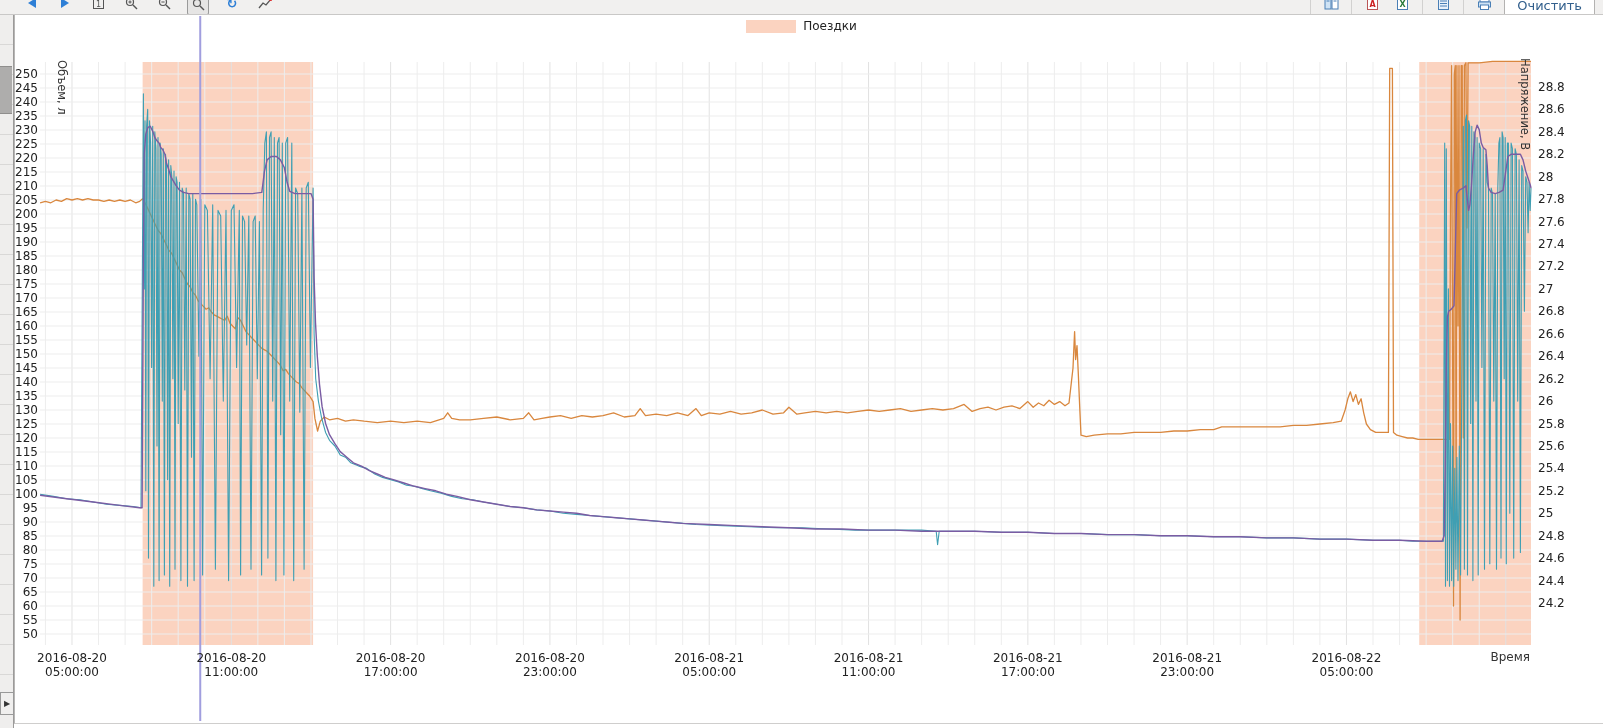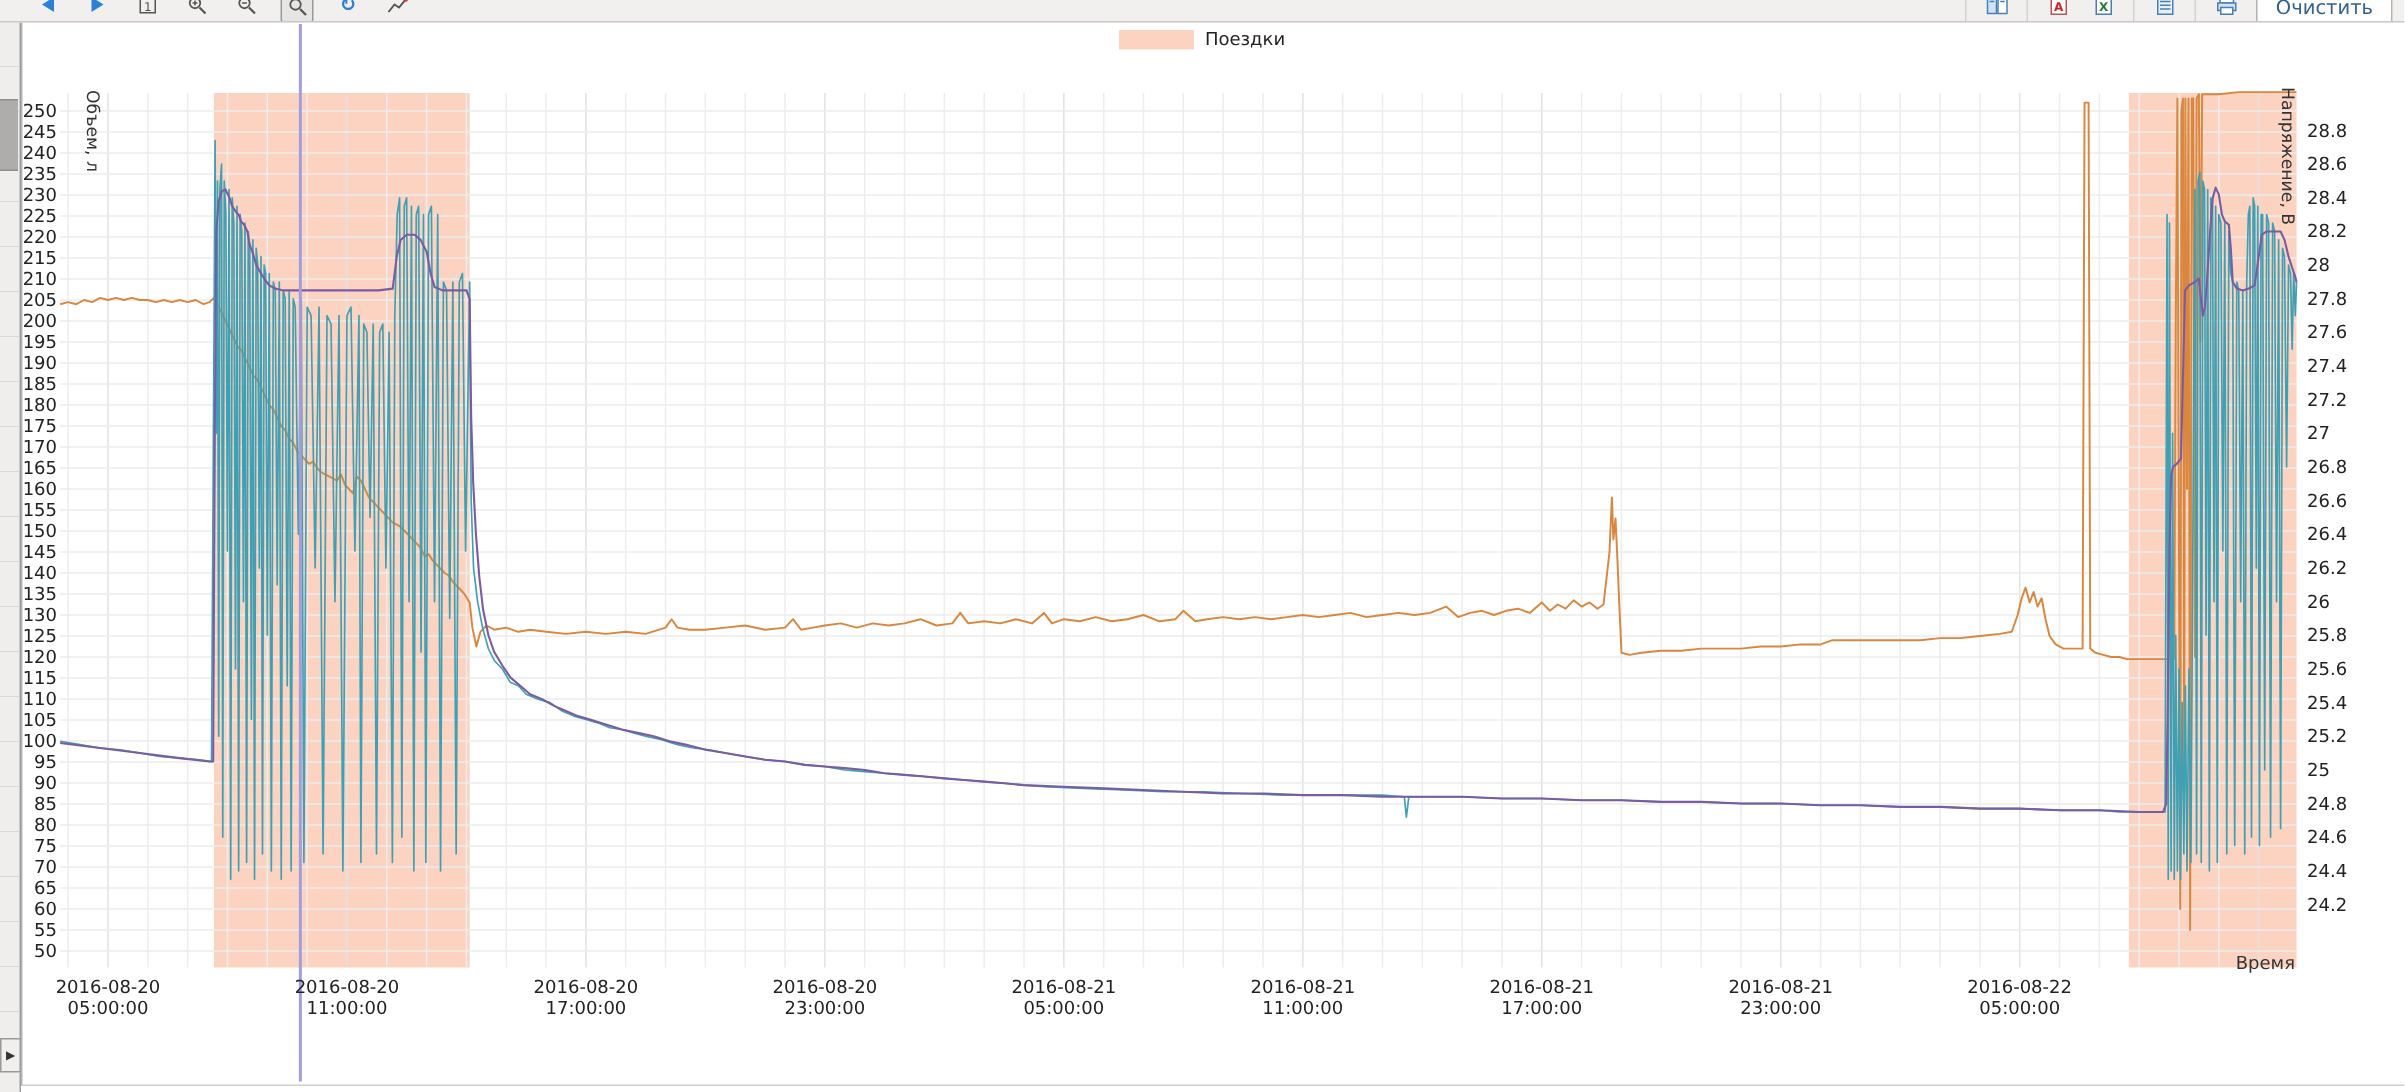--- a/index.html
+++ b/index.html
@@ -25,21 +25,21 @@
 
   
   .legend{position:absolute;left:0;top:18px;width:1603px;z-index:4;pointer-events:none;text-align:center;}
   .legend-row{display:flex;justify-content:center;align-items:center;gap:10px;height:16px;margin-bottom:5px;font-size:12px;color:#222;}
   .legend-item{display:flex;align-items:center;gap:7px;margin:0 10px;}
   .sw-rect{width:50px;height:13px;display:inline-block;}
   .sw-line{width:48px;height:3px;display:inline-block;}
 
   
   .vtitle{position:absolute;writing-mode:vertical-rl;font-size:11.5px;color:#333;z-index:3;}
-  .xtitle{position:absolute;font-size:12px;color:#333;z-index:3;}
+  .xtitle{position:absolute;font-size:12px;color:#333;z-index:3;margin-top:15px;}
 </style>
 </head>
 <body>
 
 <div class="screen">
 
   <div class="panel"></div>
   <svg id="chart-svg" width="1603" height="728">
       <rect x="142.62158311815512" y="62" width="170.4606891639213" height="583" fill="#fbd3c0"></rect>
       <rect x="1419.2181462024753" y="62" width="111.78185379752472" height="583" fill="#fbd3c0"></rect>

